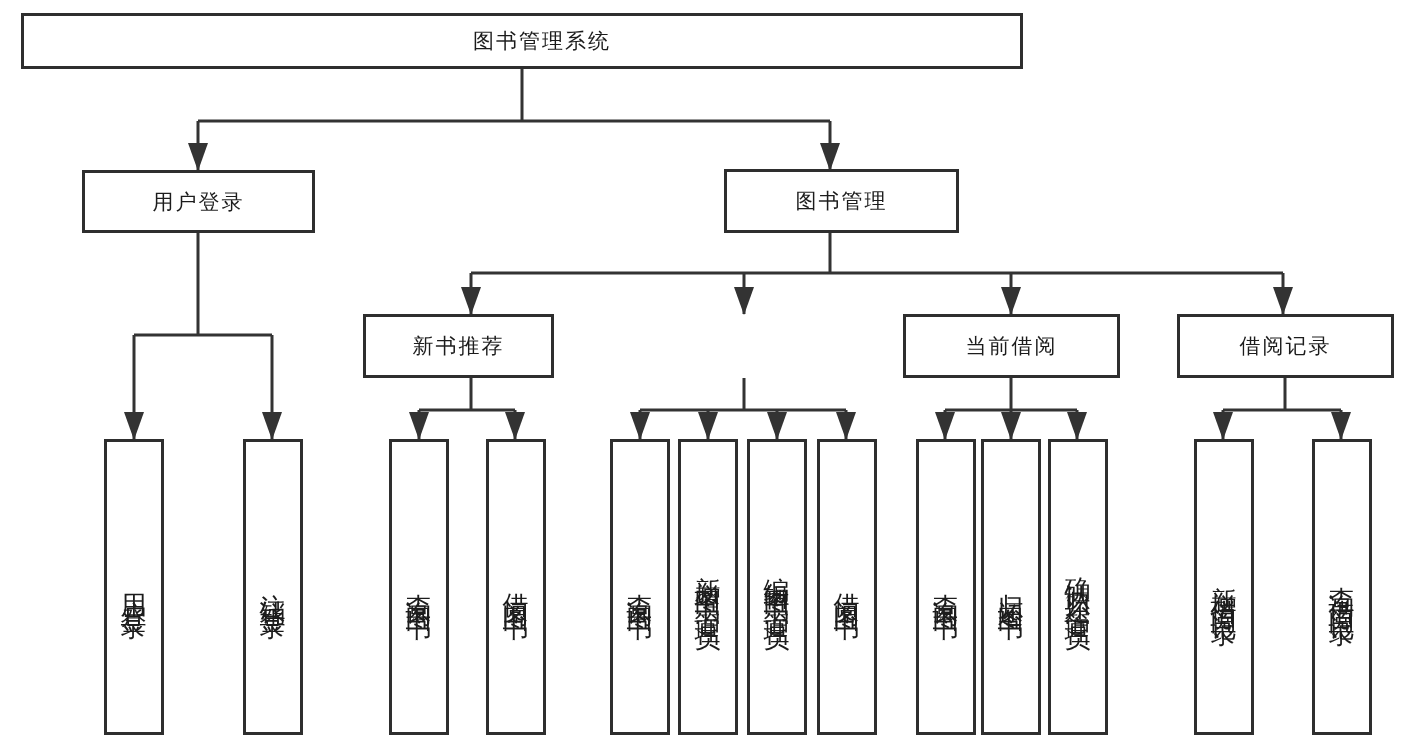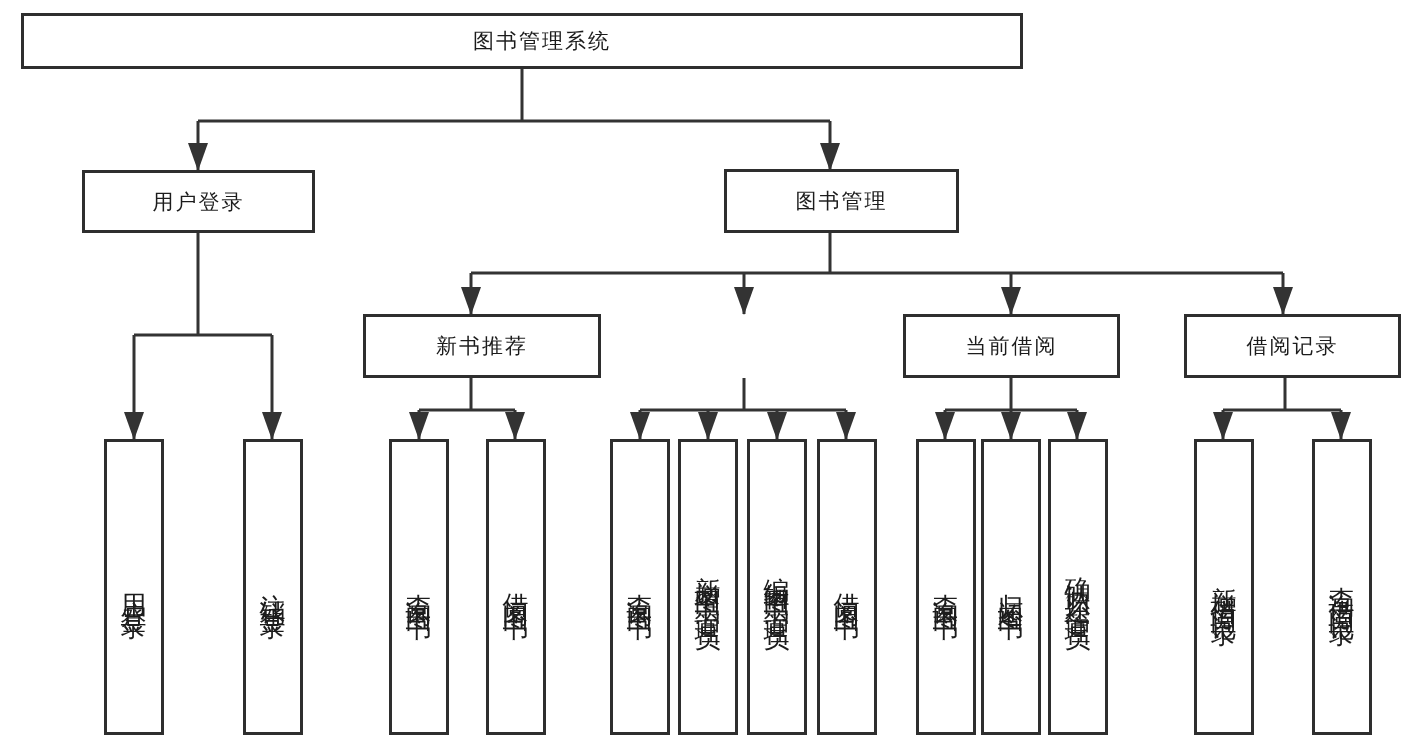--- a/index.html
+++ b/index.html
@@ -18,24 +18,24 @@
     writing-mode:vertical-rl;text-orientation:mixed;
     font-size:26px;line-height:1;letter-spacing:7px;white-space:nowrap;
   }
   
   .n-root{left:21px;top:13px;width:1002px;height:56px;padding-left:40px;}
   
   .n-userlogin{left:82px;top:170px;width:233px;height:63px;}
   .n-bookmgmt{left:724px;top:169px;width:235px;height:64px;}
   
   .n-l3{top:314px;height:64px;}
-  .n-newbook{left:363px;width:238px;text-align:right;}
+  .n-newbook{left:363px;width:191px;text-align:right;}
   .n-borrowmod{left:636px;width:216px;}
   .n-current{left:903px;width:217px;}
-  .n-records{left:1177px;width:217px;margin-left:7px;}
+  .n-records{left:1177px;width:217px;}
   
   .leaf{top:439px;width:60px;height:296px;}
   .lf-1{left:104px;}  .lf-2{left:243px;}
   .lf-3{left:389px;}  .lf-4{left:486px;}
   .lf-5{left:610px;}  .lf-6{left:678px;}  .lf-7{left:747px;}  .lf-8{left:817px;}
   .lf-9{left:916px;}  .lf-10{left:981px;} .lf-11{left:1048px;}
   .lf-12{left:1194px;}.lf-13{left:1312px;}
   .watermark{
     position:absolute;left:1183px;top:719px;z-index:5;
     font-size:19px;color:rgba(158,158,158,0.75);white-space:nowrap;letter-spacing:1px;

